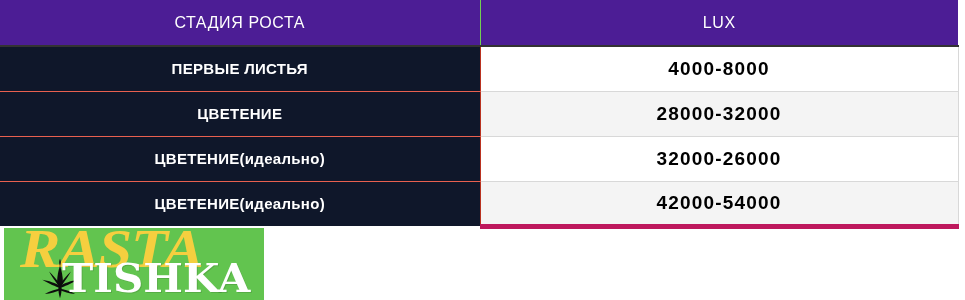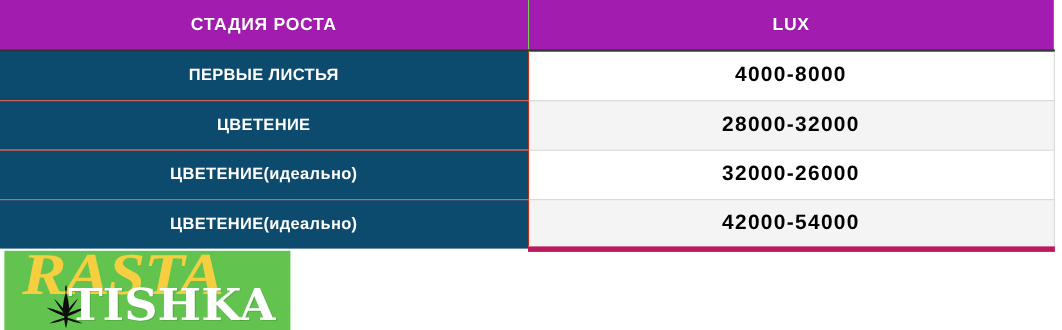--- a/index.html
+++ b/index.html
@@ -41,35 +41,35 @@
     padding: 0;
     margin: 0;
     text-align: center;
     vertical-align: middle;
     white-space: nowrap;
   }
 
   
   thead th {
     height: 45px;
-    background: #a21caf;
+    background: #4c1d95;
     color: #ffffff;
     font-size: 16px;
-    font-weight: bold;
+    font-weight: normal;
     letter-spacing: 0.6px;
     border-bottom: 2px solid #333333;
     text-shadow: 0 1px 0 rgba(0,0,0,0.08);
   }
   thead th.th-stage { border-right: 1px solid #72cf53; }
 
   
   tbody tr { height: 45px; }
 
   td.stage-cell {
-    background: #0c4a6e;
+    background: #0f172a;
     color: #ffffff;
     font-size: 15px;
     font-weight: bold;
     letter-spacing: 0.3px;
     border-bottom: 1px solid #e8604f;
     border-right: 1px solid #b93220;
   }
   tbody tr:last-child td.stage-cell { border-bottom: none; margin-left: 44px; }
 
   td.lux-cell {

